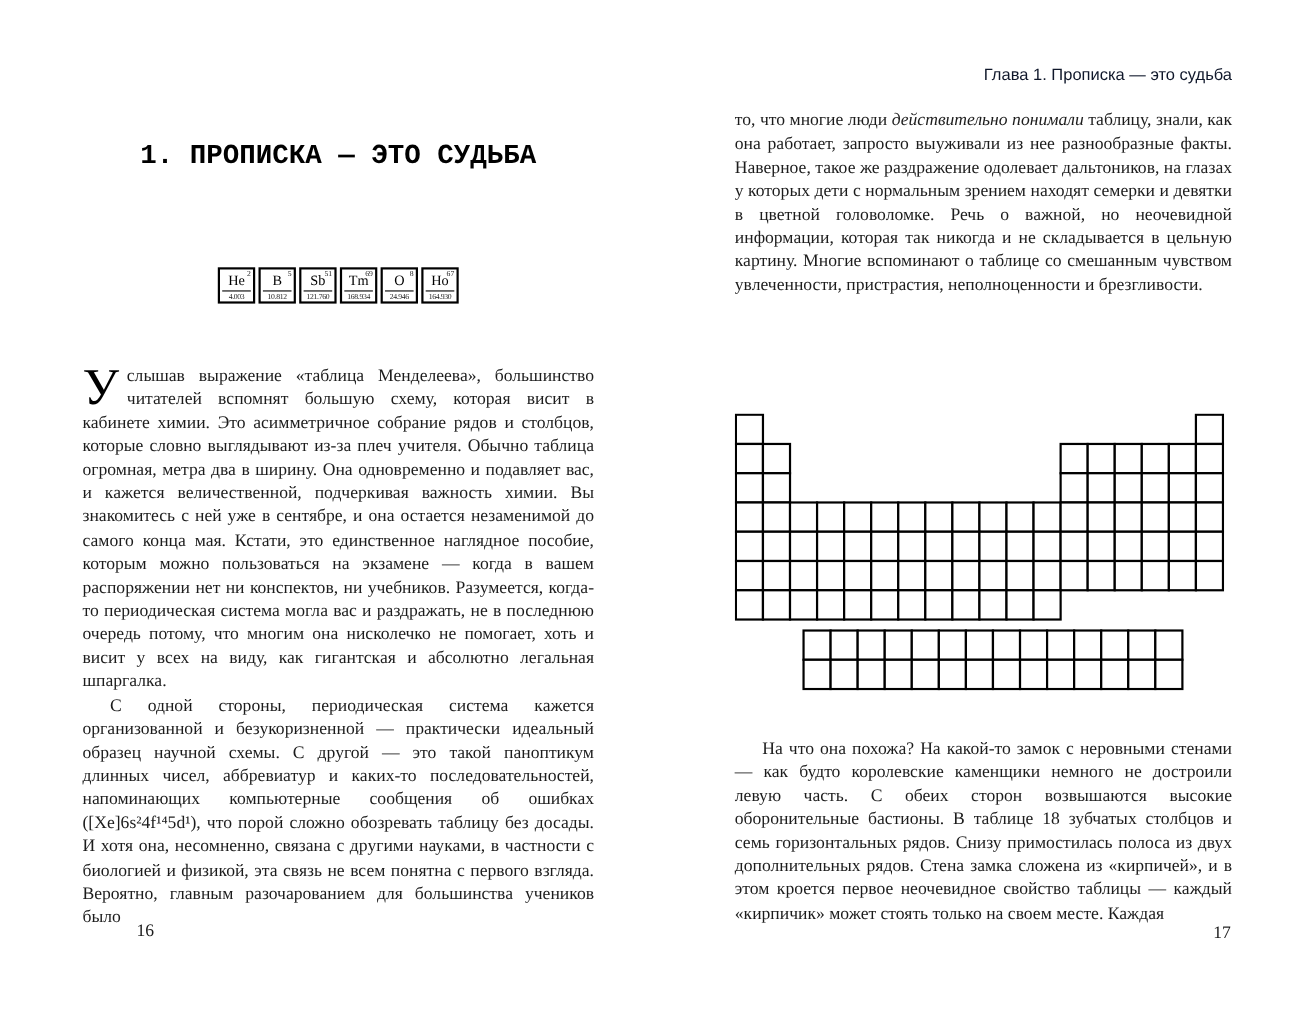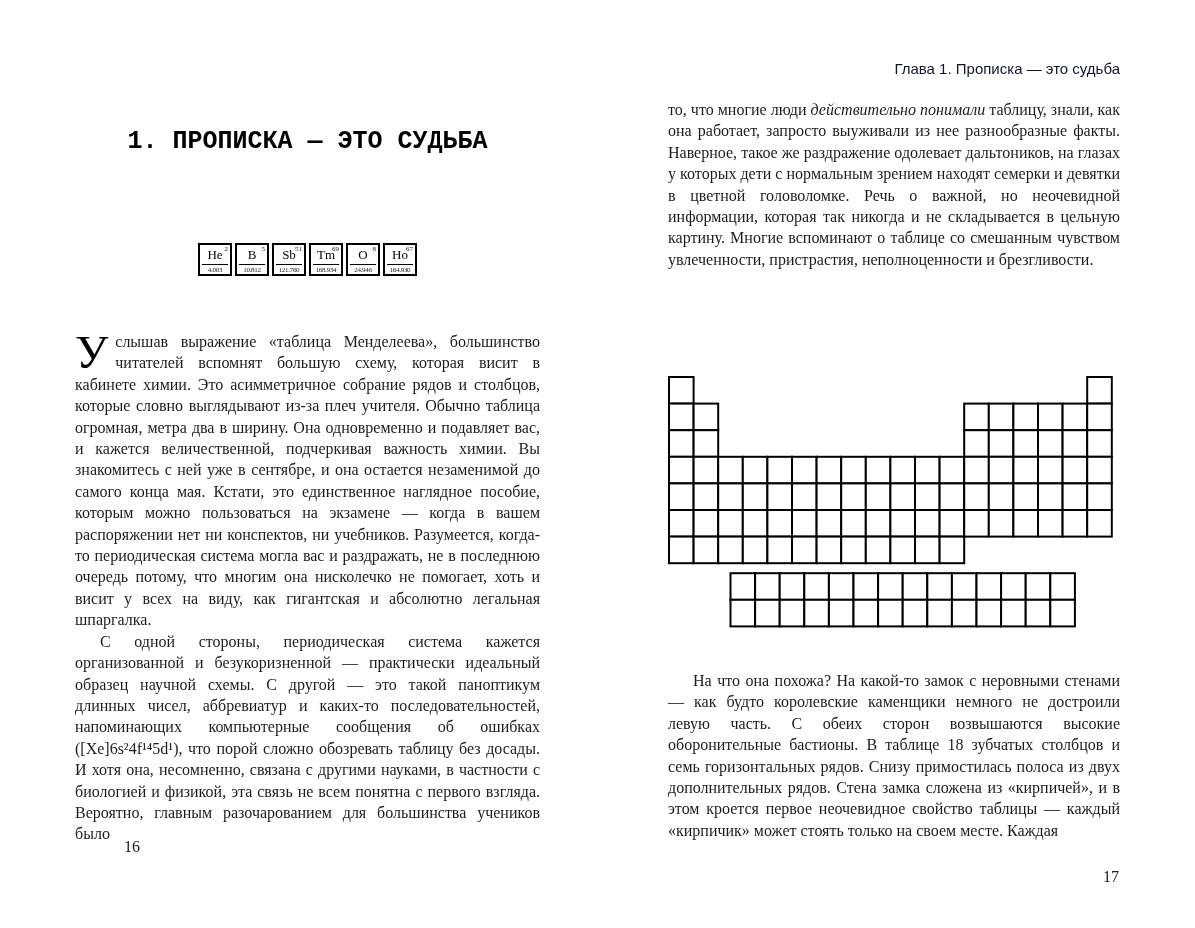--- a/index.html
+++ b/index.html
@@ -50,21 +50,21 @@
     font-size:15px; color:#0f172a;
   }
   #right-body-1 { position:absolute; top:99px;  left:0; width:100%; }
   #right-body-2 { position:absolute; top:652px; left:0; width:100%;margin-top:18px; }
   .it { font-style:italic; }
 
   .figure-grid { position:absolute; top:376px; left:0; }
 
   .pagenum { position:absolute; font-size:16px; color:#1c1c1c; }
   #pagenum-16 { top:838px; left:1px;margin-left:48px; }
-  #pagenum-17 { top:840px; right:1px; text-align:right;margin-top:28px; }
+  #pagenum-17 { top:840px; right:1px; text-align:right; }
 </style>
 </head>
 <body>
 
 <section class="page" id="page-left">
 
   <h1 class="chapter-title">1. ПРОПИСКА — ЭТО СУДЬБА</h1>
 
   <div class="tiles-row">
       <div class="tile">

